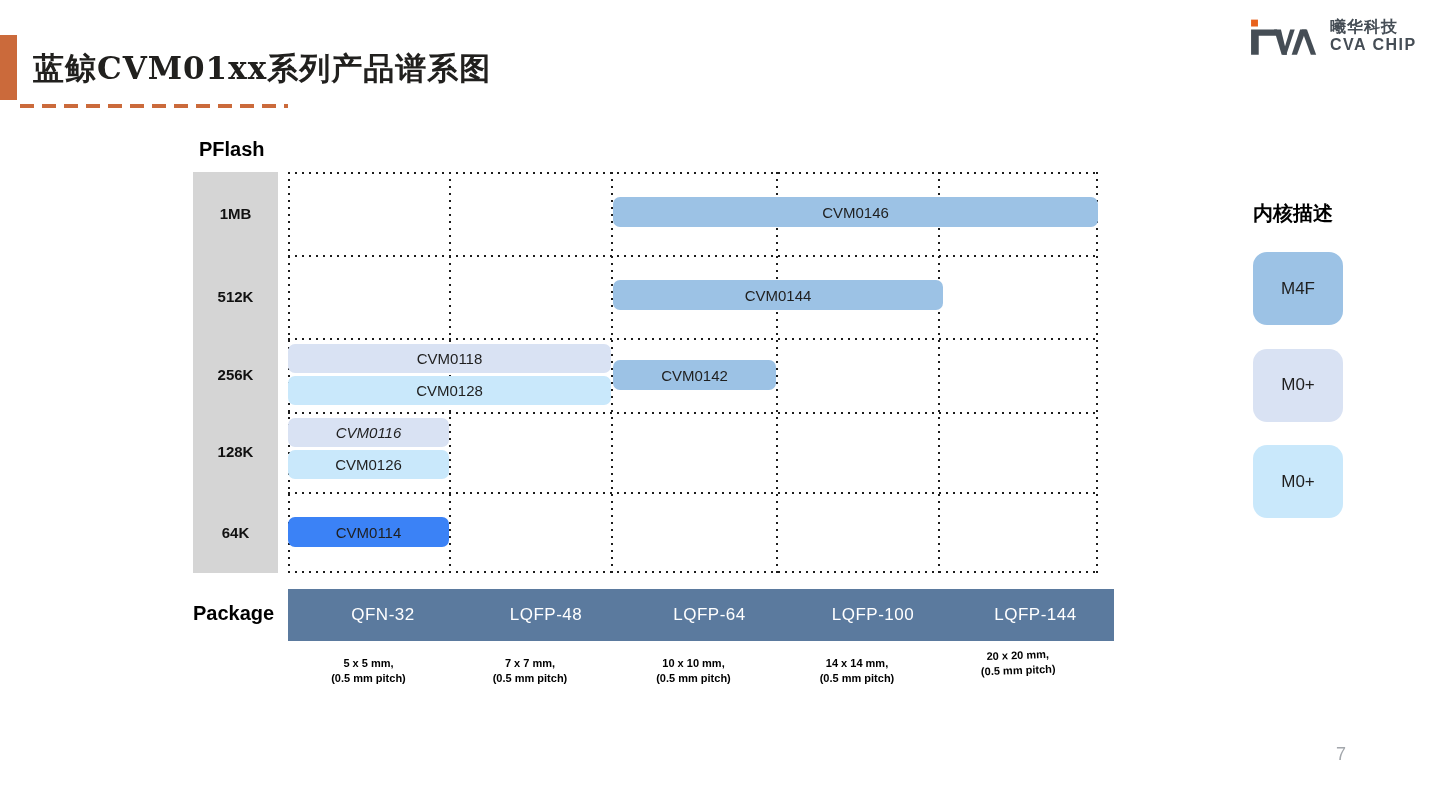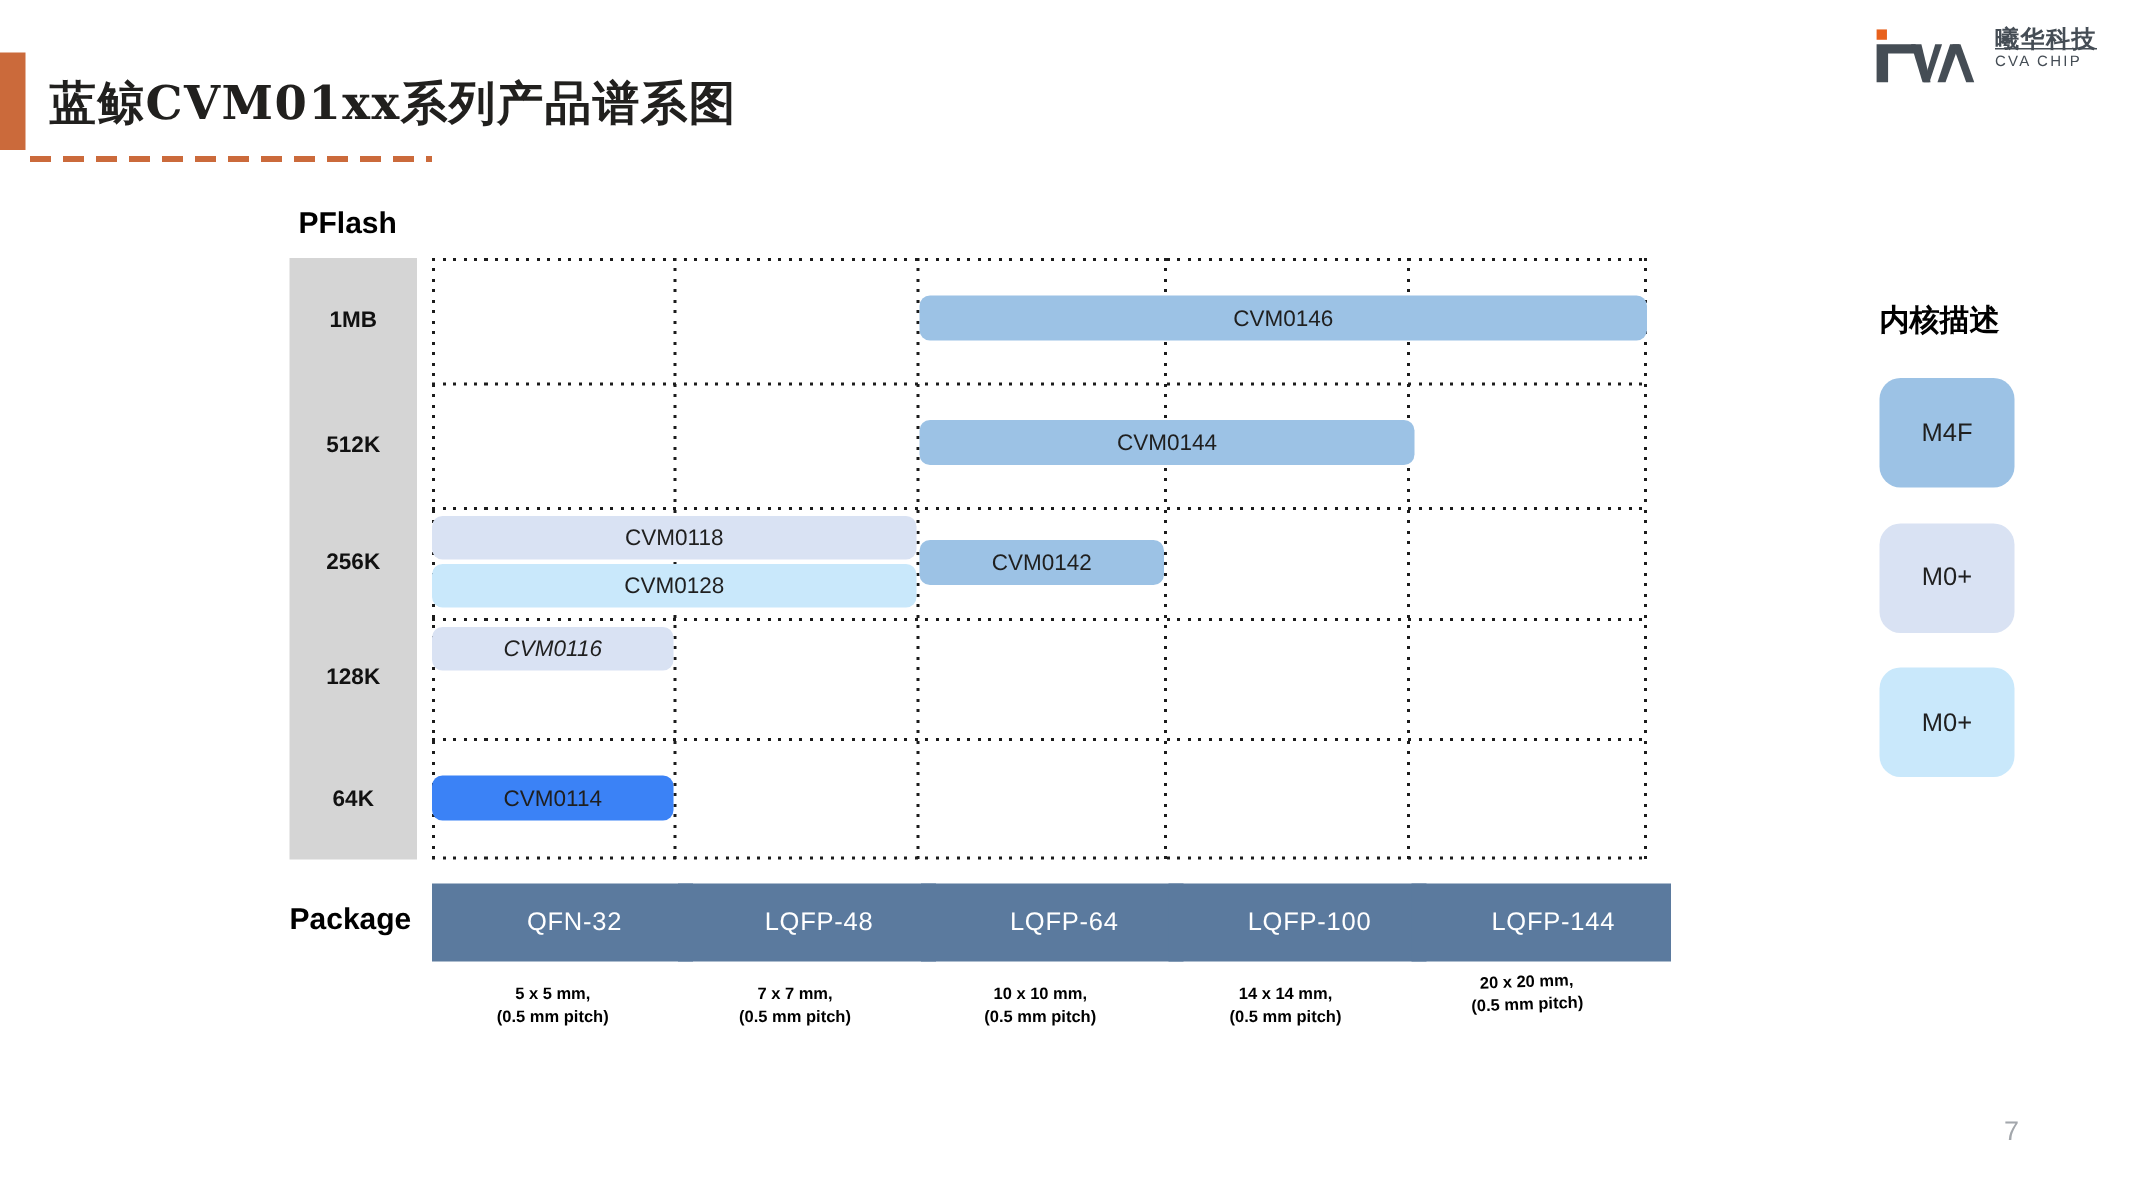--- a/index.html
+++ b/index.html
@@ -9,22 +9,22 @@
   
   .accent-bar{position:absolute;left:0;top:35px;width:17px;height:65px;background:#CB6A3B;}
   .page-title{position:absolute;left:33px;top:48px;font-family:"DejaVu Serif","Liberation Serif",serif;
               font-weight:bold;font-size:31px;color:#21201e;letter-spacing:1px;}
   .title-dash{position:absolute;left:20px;top:104px;width:268px;height:4px;
               background-image:repeating-linear-gradient(to right,#CB6A3B 0 14px,transparent 14px 22px);}
 
   
   .logo{position:absolute;left:1248px;top:14px;display:flex;align-items:flex-start;}
   .logo-text{margin-left:10px;margin-top:4px;line-height:1.1;color:#454D55;}
-  .logo-cn{font-size:16px;font-weight:bold;letter-spacing:1px;text-decoration:underline;}
-  .logo-en{font-size:10px;font-weight:normal;letter-spacing:1.5px;}
+  .logo-cn{font-size:16px;font-weight:bold;letter-spacing:1px;}
+  .logo-en{font-size:16px;font-weight:bold;letter-spacing:1.5px;}
 
   
   .pflash-label{position:absolute;left:199px;top:138px;font-size:20px;font-weight:bold;color:#000;}
   .ycol{position:absolute;left:193px;top:172px;width:85px;height:401px;background:#D5D5D5;}
   .ylabel{position:absolute;left:0;width:100%;text-align:center;font-size:15px;font-weight:bold;color:#111;}
   .grid{position:absolute;left:288px;top:172px;width:810px;height:401px;}
   .vline{position:absolute;top:0;width:2px;height:401px;
          background-image:repeating-linear-gradient(to bottom,#1c1c1c 0 2px,transparent 2px 7px);}
   .hline{position:absolute;left:0;height:2px;width:810px;
          background-image:repeating-linear-gradient(to right,#1c1c1c 0 2px,transparent 2px 7px);}
@@ -94,20 +94,21 @@
       <div class="hline" style="top: 166px;"></div>
       <div class="hline" style="top: 240px;"></div>
       <div class="hline" style="top: 320px;"></div>
       <div class="hline" style="top: 399px;"></div>
       <div class="bar" style="left: 325px; width: 485px; top: 25px; height: 30px; background: rgb(156, 194, 229);">CVM0146</div>
       <div class="bar" style="left: 325px; width: 330px; top: 108px; height: 30px; background: rgb(156, 194, 229);">CVM0144</div>
       <div class="bar" style="left: 0px; width: 323px; top: 172px; height: 29px; background: rgb(217, 226, 243);">CVM0118</div>
       <div class="bar" style="left: 0px; width: 323px; top: 204px; height: 29px; background: rgb(201, 232, 251);">CVM0128</div>
       <div class="bar" style="left: 325px; width: 163px; top: 188px; height: 30px; background: rgb(156, 194, 229);">CVM0142</div>
       <div class="bar" style="left: 0px; width: 161px; top: 246px; height: 29px; background: rgb(217, 226, 243); font-style: italic;">CVM0116</div>
+      <div class="bar" style="left: 0px; width: 161px; top: 278px; height: 29px; background: rgb(201, 232, 251);">CVM0126</div>
       <div class="bar" style="left: 0px; width: 161px; top: 345px; height: 30px; background: #3b82f6;">CVM0114</div>
     </div>
 
   <div class="package-label">Package</div>
   <div class="pkg-row">
       <div class="pkg" style="left: 0px; width: 158px;">QFN-32</div>
       <div class="pkg" style="left: 164px; width: 156px;">LQFP-48</div>
       <div class="pkg" style="left: 326px; width: 159px;">LQFP-64</div>
       <div class="pkg" style="left: 491px; width: 156px;">LQFP-100</div>
       <div class="pkg" style="left: 653px; width: 157px; text-align: right;">LQFP-144</div>

